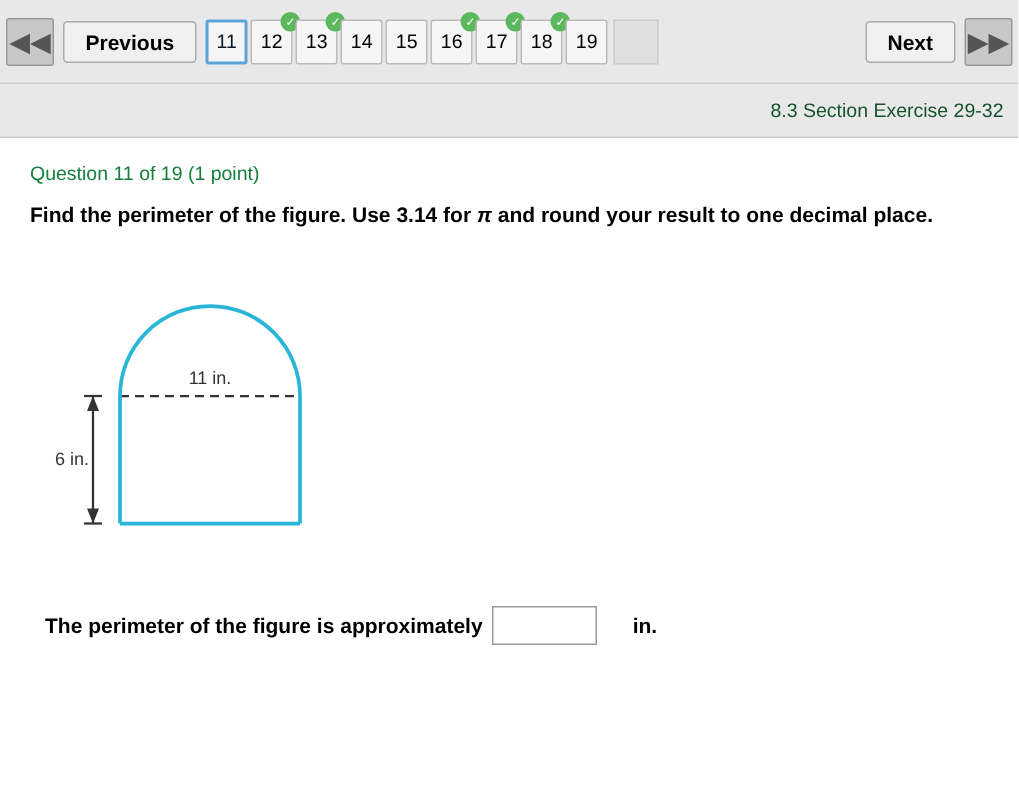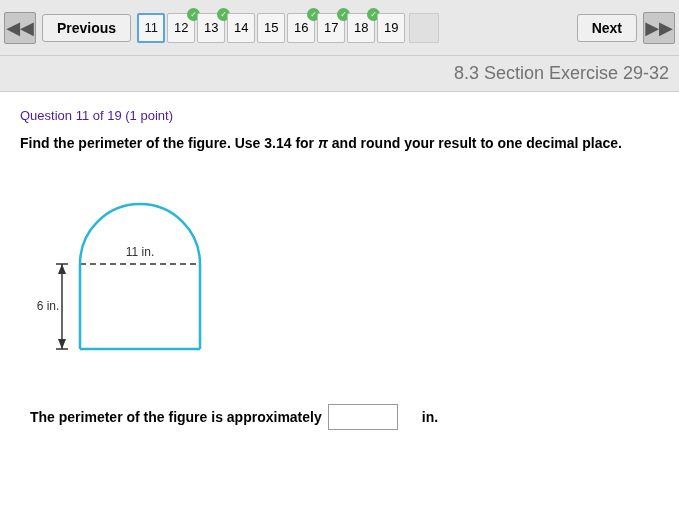--- a/index.html
+++ b/index.html
@@ -76,39 +76,39 @@
       background: #e0e0e0;
       border: 1px solid #ccc;
       margin: 0 2px;
     }
 
     
     #section-label {
       background: #e8e8e8;
       border-bottom: 1px solid #ccc;
       padding: 4px 10px;
-      font-size: 18px;
-      color: #737373;
+      font-size: 13px;
+      color: #14532d;
       text-align: right;
       height: 36px;
       display: flex;
       align-items: center;
       justify-content: space-between;
     }
 
     
     #main-content {
       padding: 16px 20px;
       background: #fff;
     }
     #question-header {
       display: flex;
       justify-content: space-between;
       font-size: 13px;
-      color: #4c1d95;
+      color: #15803d;
       margin-bottom: 10px;
     }
     #question-text {
       font-size: 14px;
       font-weight: bold;
       margin-bottom: 20px;
       line-height: 1.5;
     }
 
     

